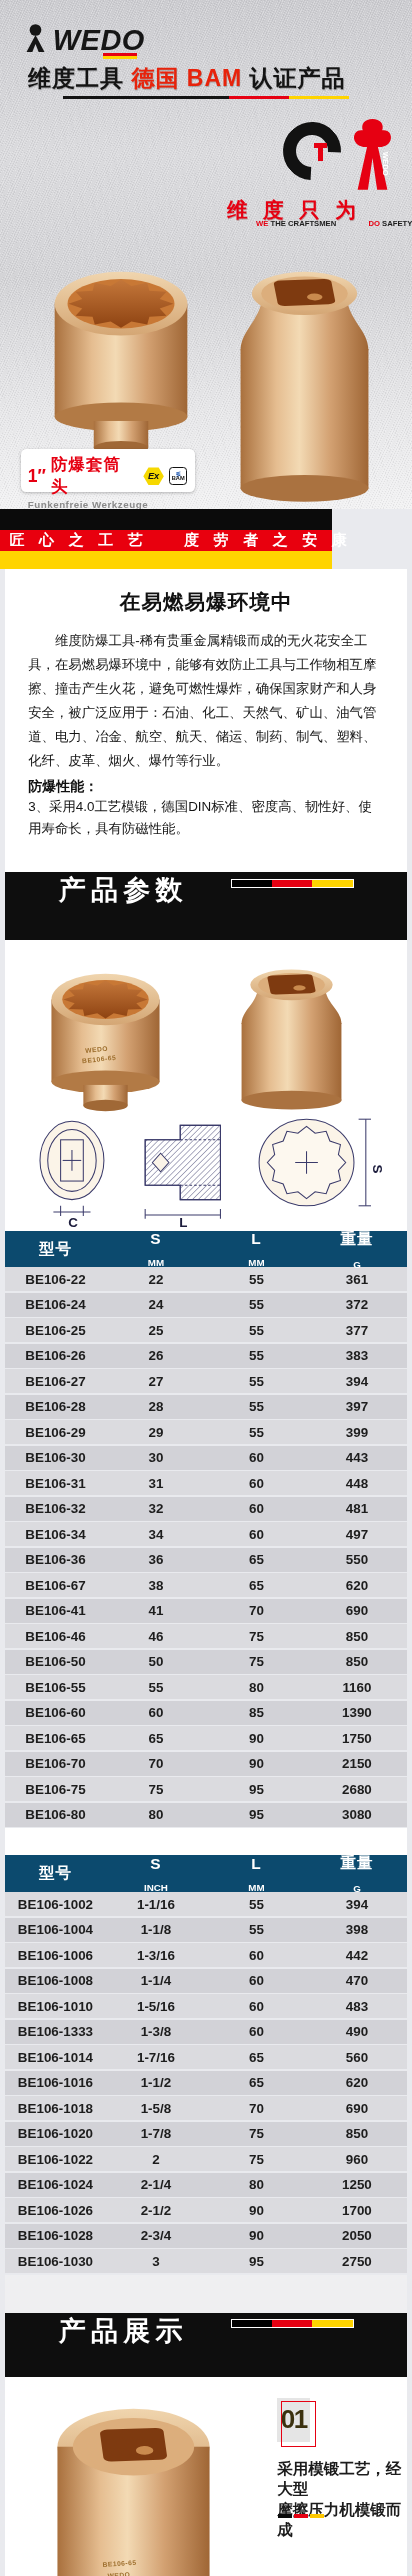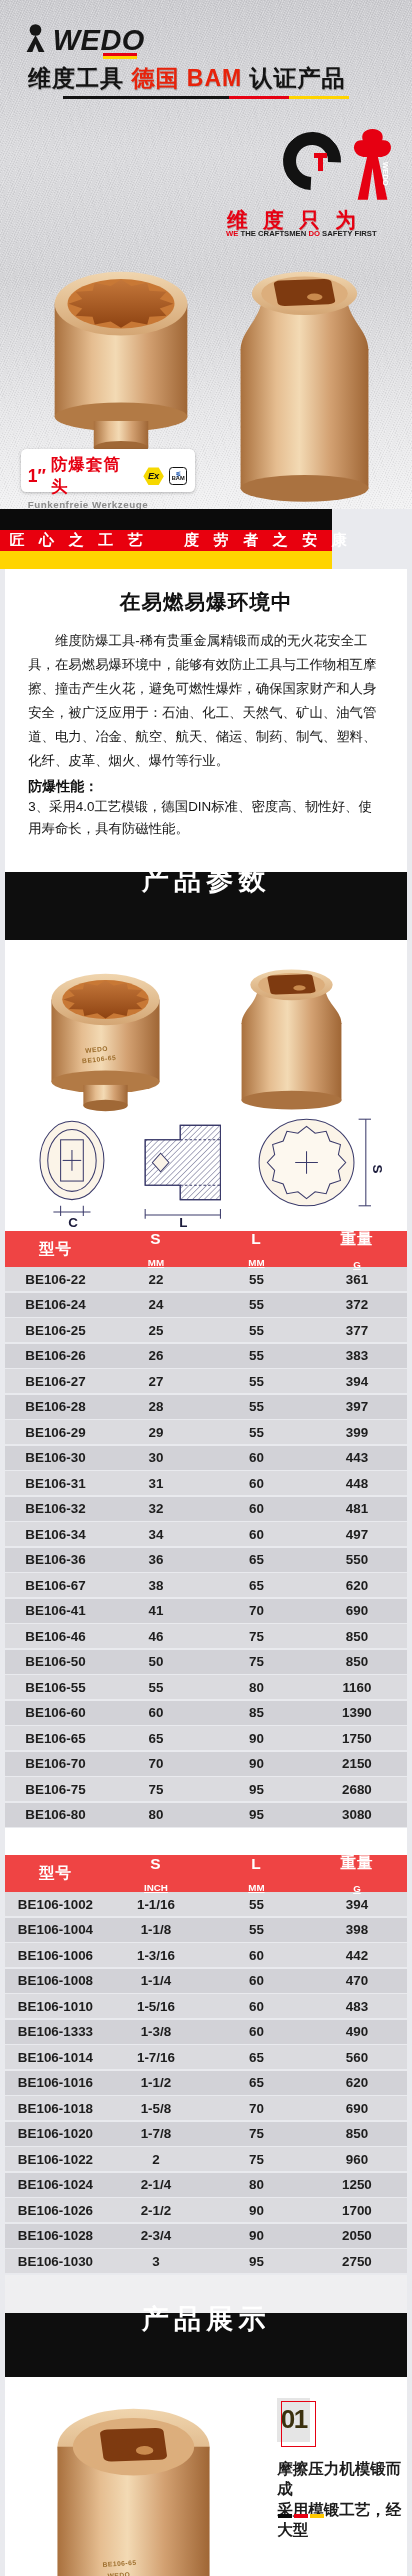--- a/index.html
+++ b/index.html
@@ -16,29 +16,29 @@
   .logo { position:absolute; top:23px; left:21.6px; display:flex; align-items:flex-end; gap:4.1px; }
   .logo-text { font-size:29px; font-weight:bold; font-style:italic; color:#161616; letter-spacing:0.5px; line-height:1; }
   .logo-flag { position:absolute; left:50px; top:27px; width:34px; z-index:0; }
   .logo-flag div { height:3.1px; }
   .headline { position:absolute; top:63px; width:100%; text-align:left; font-size:23px; font-weight:bold; letter-spacing:1px; color:#141414; text-shadow:0.5px 1px 1px rgba(0,0,0,.25);margin-left:28px; }
   .headline .red { color:#e8230b; }
   .head-underline { position:absolute; top:96px; left:63px; width:286px; height:2.6px;
     background:linear-gradient(90deg,#141414 0 58%,#e60012 58% 79%,#ffd400 79% 100%); }
 
   
-  .emblem { position:absolute; top:128px; left:273px; width:129px; height:118px; }
+  .emblem { position:absolute; top:118px; left:273px; width:129px; height:118px; }
   .c-arc { position:absolute; left:10.3px; top:4.1px; width:58px; height:58px; border-radius:50%;
     border:13.4px solid #121212; border-bottom-color:transparent; transform:rotate(-42deg); }
   .c-red-t { position:absolute; left:45px; top:25px; width:5.2px; height:17.5px; background:#e60012; }
   .c-red-t::before { content:""; position:absolute; left:-4.1px; top:0; width:13.4px; height:4.6px; background:#e60012; }
   .red-figure { position:absolute; left:71px; top:0; }
   .emblem-slogan { position:absolute; left:-46px; top:78px; width:124px; font-size:20.6px; font-weight:bold; color:#e60012; letter-spacing:15.5px; white-space:nowrap; text-shadow:0.5px 0.5px 0 rgba(120,0,0,.3); }
   .emblem-tagline { position:absolute; left:-47px; top:101px; width:170px; font-size:7.7px; font-weight:bold; color:#1c1c1c; white-space:nowrap; }
-  .emblem-tagline .red { color:#e60012; }
+  .emblem-tagline .red { color:#e60012;margin-left:30px; }
 
   .hero-photo { position:absolute; }
   .label-chip { position:absolute; left:20.6px; top:449px; width:174px; height:43px; background:#fff; border-radius:5.2px;
     box-shadow:0 1px 3.1px rgba(0,0,0,.25); padding:5.2px 7.2px; }
   .label-line1 { display:flex; align-items:center; gap:5.2px; }
   .label-size { font-size:17.5px; font-weight:bold; color:#e60012; }
   .label-title { font-size:16.5px; font-weight:bold; color:#e60012; letter-spacing:1px; }
   .label-sub { font-size:9.8px; color:#8a8a8a; font-weight:bold; letter-spacing:0.5px; margin-top:1px; }
   .ex-icon { width:20.6px; height:17.5px; background:#f6d800; clip-path:polygon(25% 0,75% 0,100% 50%,75% 100%,25% 100%,0 50%);
     display:flex; align-items:center; justify-content:center; font-size:9.3px; font-weight:bold; font-style:italic; color:#111; }
@@ -55,35 +55,35 @@
 
   
   .col { margin:0 5.2px; width:402px; }
 
   .intro { background:#fff; height:303px; padding:18.5px 23px 0 23px; }
   .intro-title { text-align:center; font-size:20.6px; font-weight:bold; color:#111; letter-spacing:1px; }
   .intro-para { margin-top:13.4px; font-size:13.4px; line-height:24px; color:#151515; text-indent:2em; }
   .intro-sub { margin-top:5.2px; font-size:14px; font-weight:bold; color:#111; }
   .intro-item { font-size:13.4px; line-height:22px; color:#151515; }
 
-  .banner { background:#0e0e0e; display:flex; flex-direction:column; align-items:center; justify-content:center;gap:43px; }
+  .banner { background:#0e0e0e; display:flex; justify-content:center;gap:43px; }
   .banner.params { height:68px; }
   .banner.showcase { height:64px; }
   .btitle { color:#fff; font-size:27px; font-weight:bold; letter-spacing:5.2px; }
   .bflag { margin-top:6.7px; width:123px; height:8.8px; border:1px solid #fff; display:flex; }
   .bflag i { flex:1; } .bflag i:nth-child(1){background:#000;} .bflag i:nth-child(2){background:#e60012;} .bflag i:nth-child(3){background:#ffd400;}
 
   .photos { position:relative; background:#fff; height:291px; }
 
   
-  .thead { display:flex; background:#ef4444; color:#fff; align-items:center; }
+  .thead { display:flex; background:#0c4a6e; color:#fff; align-items:center; }
   .t-mm .thead { height:36px; } .t-inch .thead { height:37px; }
   .hcell { flex:1; display:flex; flex-direction:column; align-items:center; justify-content:center; }
   .hcell .big { font-size:15.5px; font-weight:bold; letter-spacing:1px; }
-  .hcell .unit { font-size:9.8px; font-weight:bold; margin-top:9px;text-decoration:underline; }
+  .hcell .unit { font-size:9.8px; font-weight:bold; margin-top:9px; }
   .trow { display:flex; height:24px; margin-bottom:1.5px; background:#dbdbdf; align-items:center; }
   .trow:nth-child(even) { background:#d2d2d7; }
   .tcell { flex:1; text-align:center; font-size:13.4px; font-weight:bold; color:#1d1d1d; }
   .gap1 { height:27px; background:#fff; }
   .gap2 { height:38px; background:#efeff1; }
 
   
   .feature { position:relative; background:#fff; overflow:hidden; }
   .f1 { height:251px; }
   .badge { position:absolute; width:33px; height:44px; background:#e5e5e5; display:flex; align-items:center; justify-content:center;
@@ -577,22 +577,22 @@
         <ellipse cx="180" cy="96" rx="118" ry="56" fill="#dcae7c"></ellipse>
         <g transform="translate(180,92) scale(1,0.5) rotate(-4)">
           <rect x="-62" y="-62" width="124" height="124" rx="15" fill="#7e3a10"></rect>
           <circle cx="20" cy="24" r="17" fill="#c98a4e"></circle>
         </g>
         <text class="engrave" x="120" y="330" transform="rotate(-4 120 330)">BE106-65</text>
         <text class="engrave" x="130" y="352" transform="rotate(-4 130 352)">WEDO</text>
       </svg>
       <div class="badge" style="left:272px;top:21px">01</div>
       <div class="ftext" style="left:272px;top:82px">
+        <div>采用模锻工艺，经大型</div>
         <div>摩擦压力机模锻而成</div>
-        <div>采用模锻工艺，经大型</div>
       </div>
       <div class="miniflag" style="left:273px;top:137px">
           <i></i>
           <i></i>
           <i></i>
         </div>
     </div>
 
   </div>
 </div>

